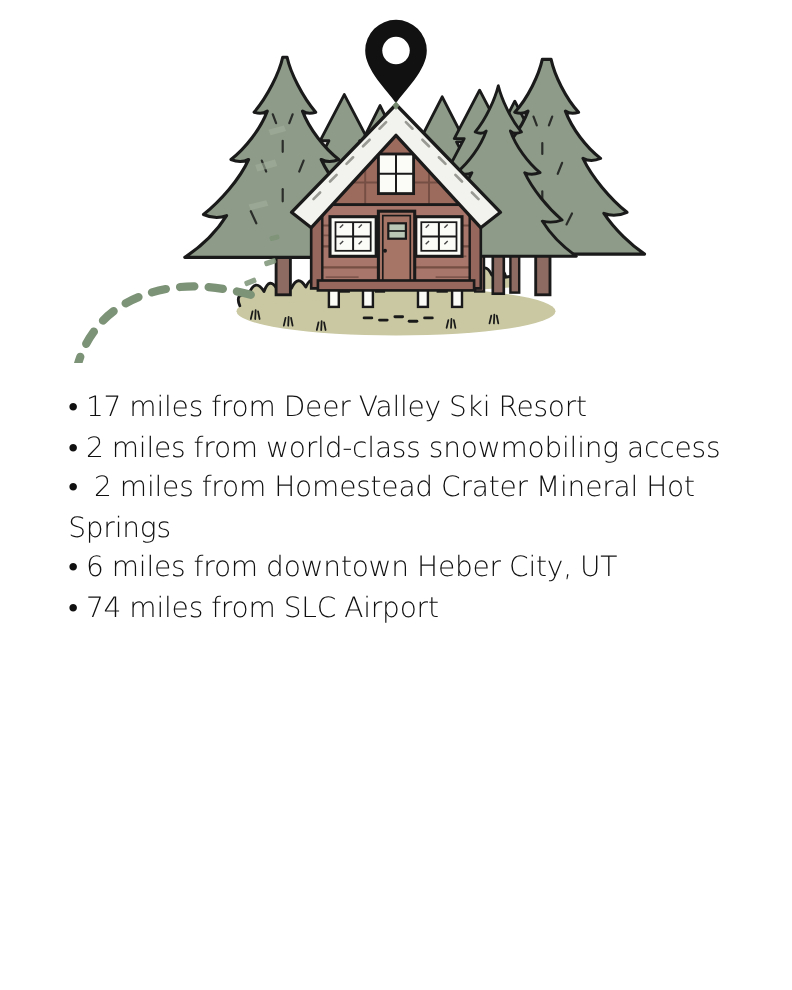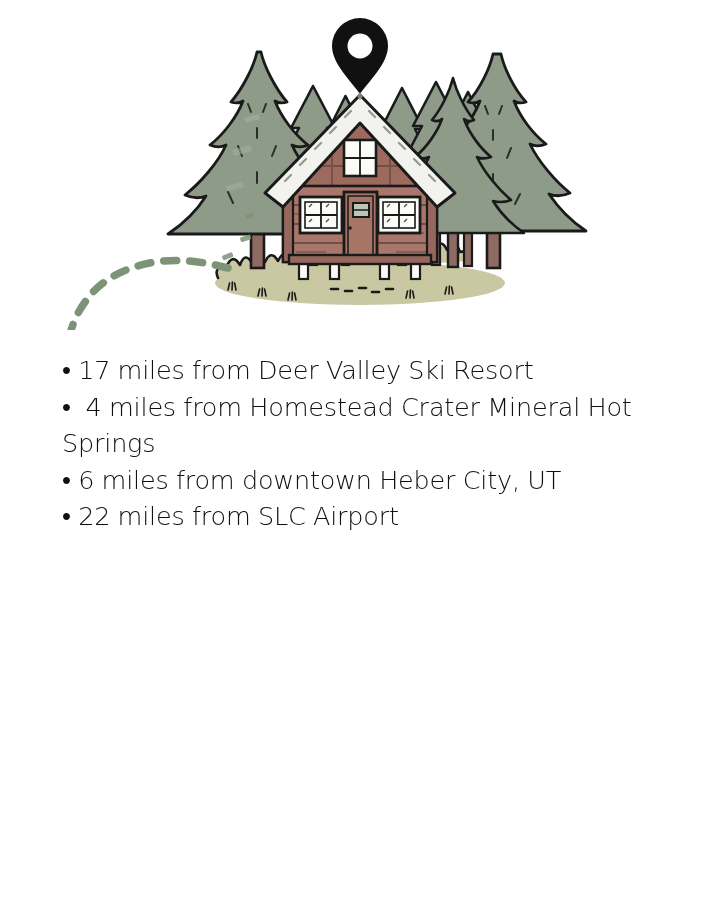--- a/index.html
+++ b/index.html
@@ -294,16 +294,17 @@
     </g>
 
     <g fill="#7d9377" opacity="0.9">
       <path d="M357 96 l3 -4 l3 4 l-3 4 z"></path>
     </g>
   </svg>
 </div>
 
 <div id="amenities-list">
   <div class="amenity-line">• 17 miles from Deer Valley Ski Resort</div>
-  <div class="amenity-line">•  4 miles from Homestead Crater Mineral Hot Springs</div>
+  <div class="amenity-line">• 2 miles from world-class snowmobiling access</div>
+  <div class="amenity-line">•  2 miles from Homestead Crater Mineral Hot Springs</div>
   <div class="amenity-line">• 6 miles from downtown Heber City, UT</div>
-  <div class="amenity-line">• 22 miles from SLC Airport</div>
+  <div class="amenity-line">• 74 miles from SLC Airport</div>
 </div>
 
 </body></html>

